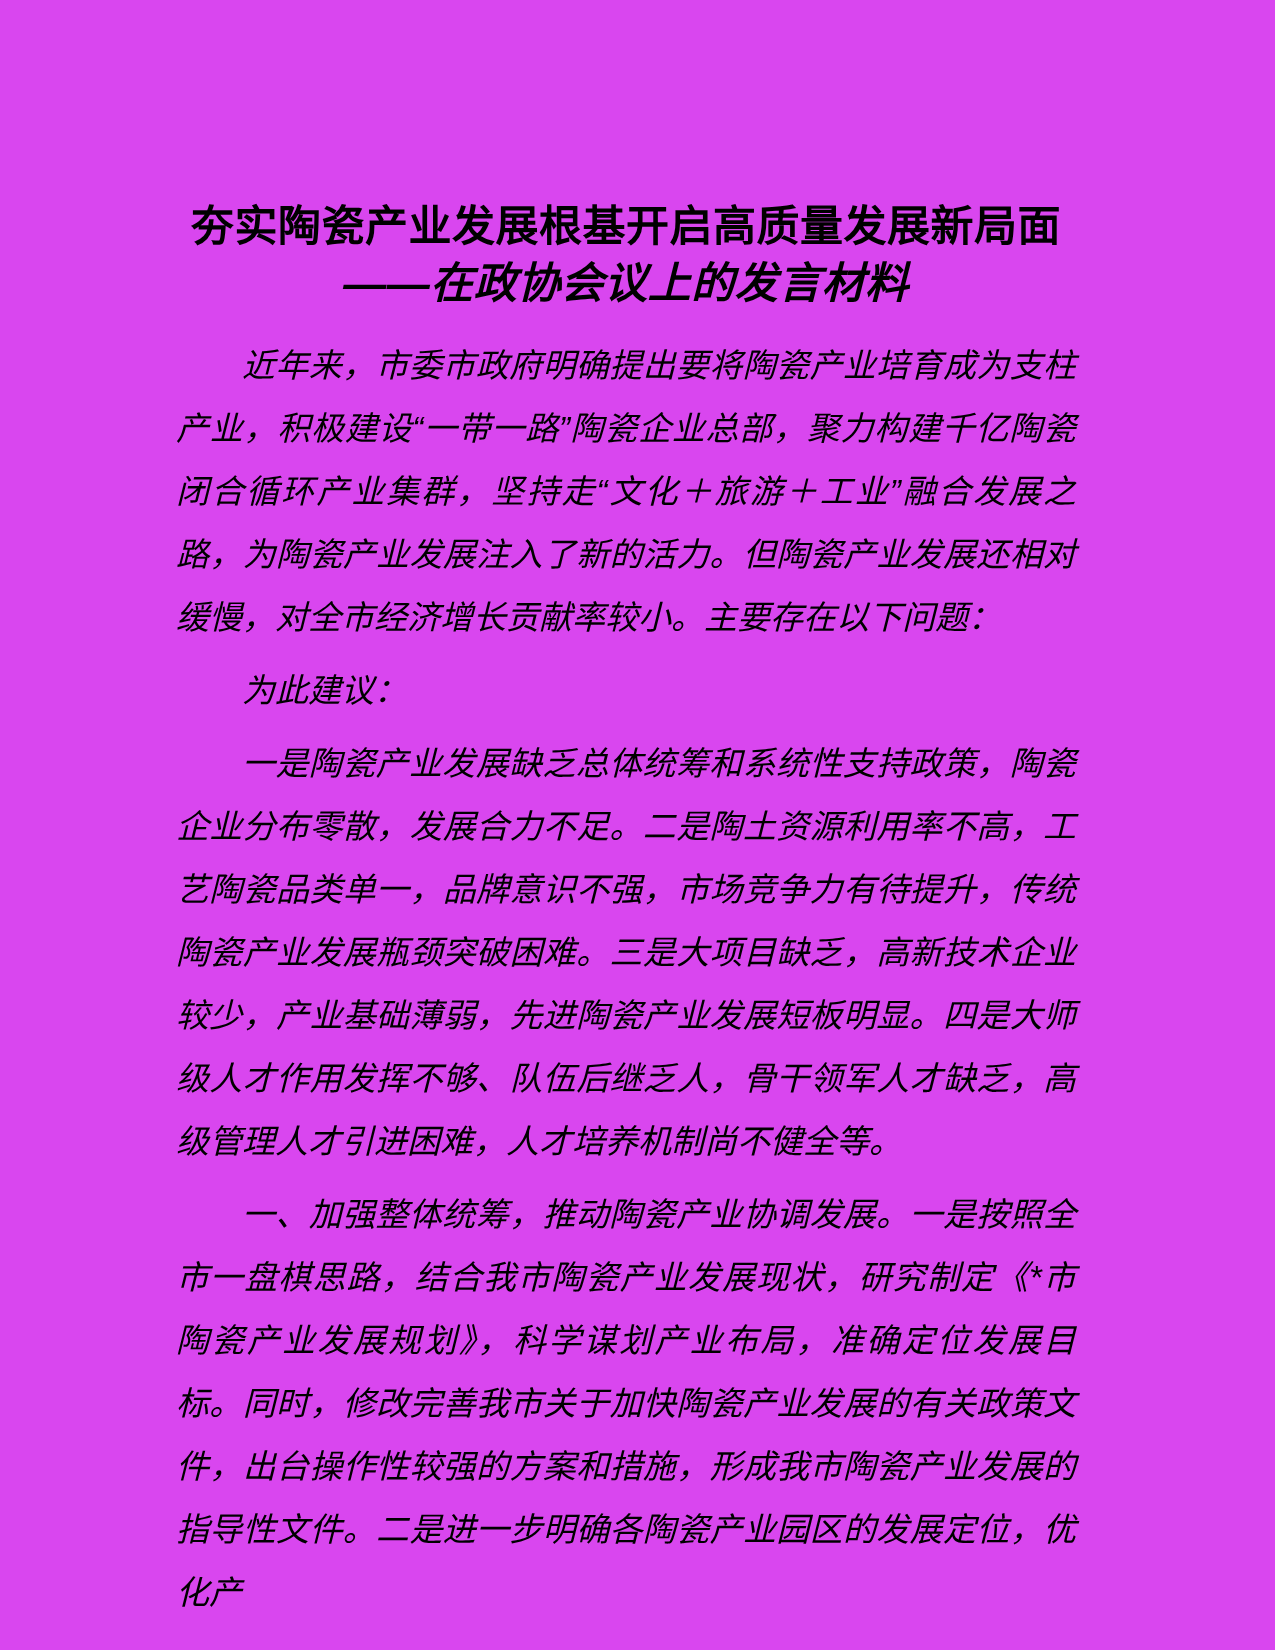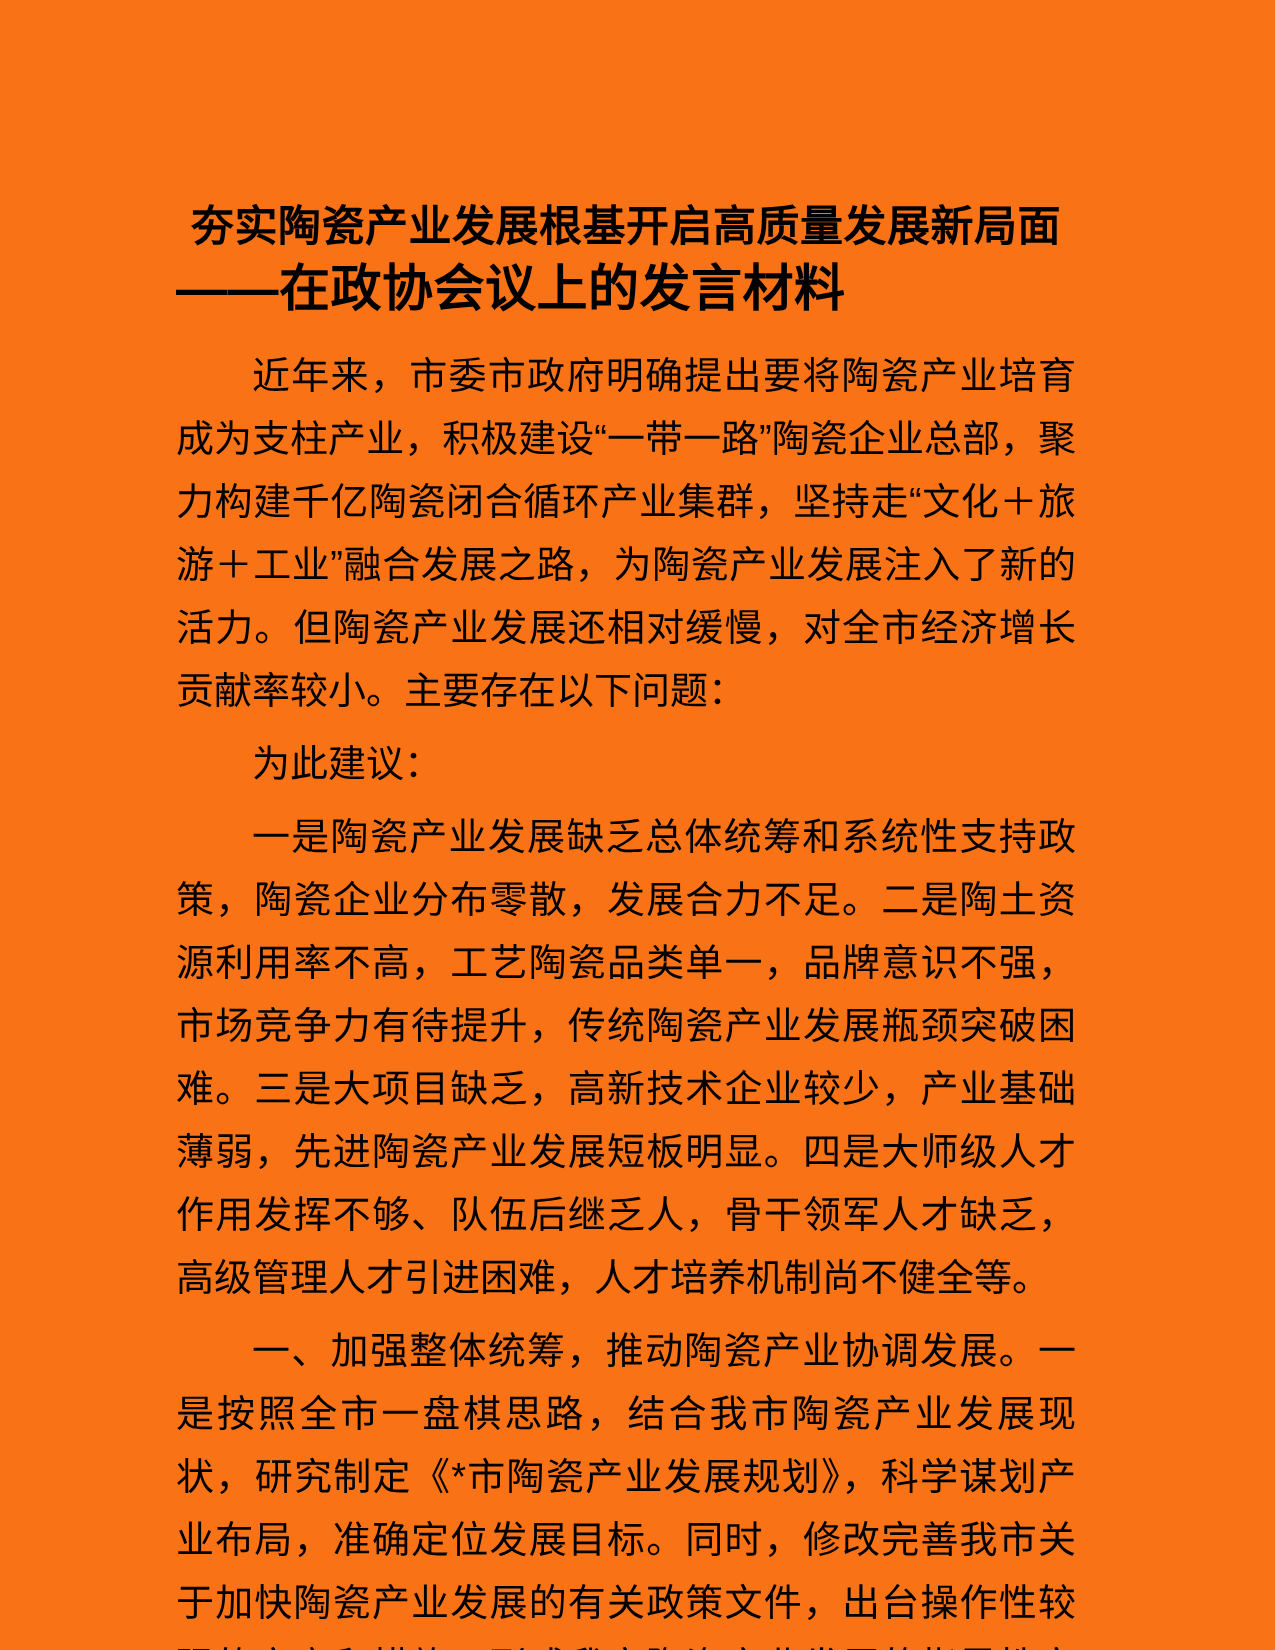--- a/index.html
+++ b/index.html
@@ -9,58 +9,61 @@
     background: #ffffff;
   }
   body {
     font-family: "Liberation Sans", "DejaVu Sans", sans-serif;
     color: #000000;
   }
   .page {
     position: relative;
     width: 1275px;
     height: 1650px;
-    background: #f97316;
+    background: #d946ef;
     margin: 0 auto;
     overflow: hidden;
     box-sizing: border-box;
   }
   .content {
     position: absolute;
     left: 176px;
     top: 198px;
     width: 900px;
   }
   .doc-title {
     font-size: 43px;
     font-weight: bold;
     line-height: 1.33;
     text-align: center;
     letter-spacing: 0.5px;
     margin: 0;
     white-space: nowrap;
   }
   .doc-subtitle {
-    font-size: 51px;
+    font-size: 43px;
     font-weight: bold;
     line-height: 1.33;
+    text-align: center;
     letter-spacing: 0.5px;
     margin: 0 0 22px 0;
     white-space: nowrap;
+    font-style: italic;
   }
   .body-para {
-    font-size: 38px;
+    font-size: 33px;
     line-height: 63px;
     text-align: justify;
     text-justify: inter-ideograph;
     text-align-last: left;
     margin: 0 0 10px 0;
     text-indent: 2em;
     letter-spacing: 0px;
     word-break: break-all;
+    font-style: italic;
   }
   .body-para.short {
     text-align-last: left;
   }
   .body-para.clipped {
     margin-bottom: 0;
   }
 </style>
 </head>
 <body>

